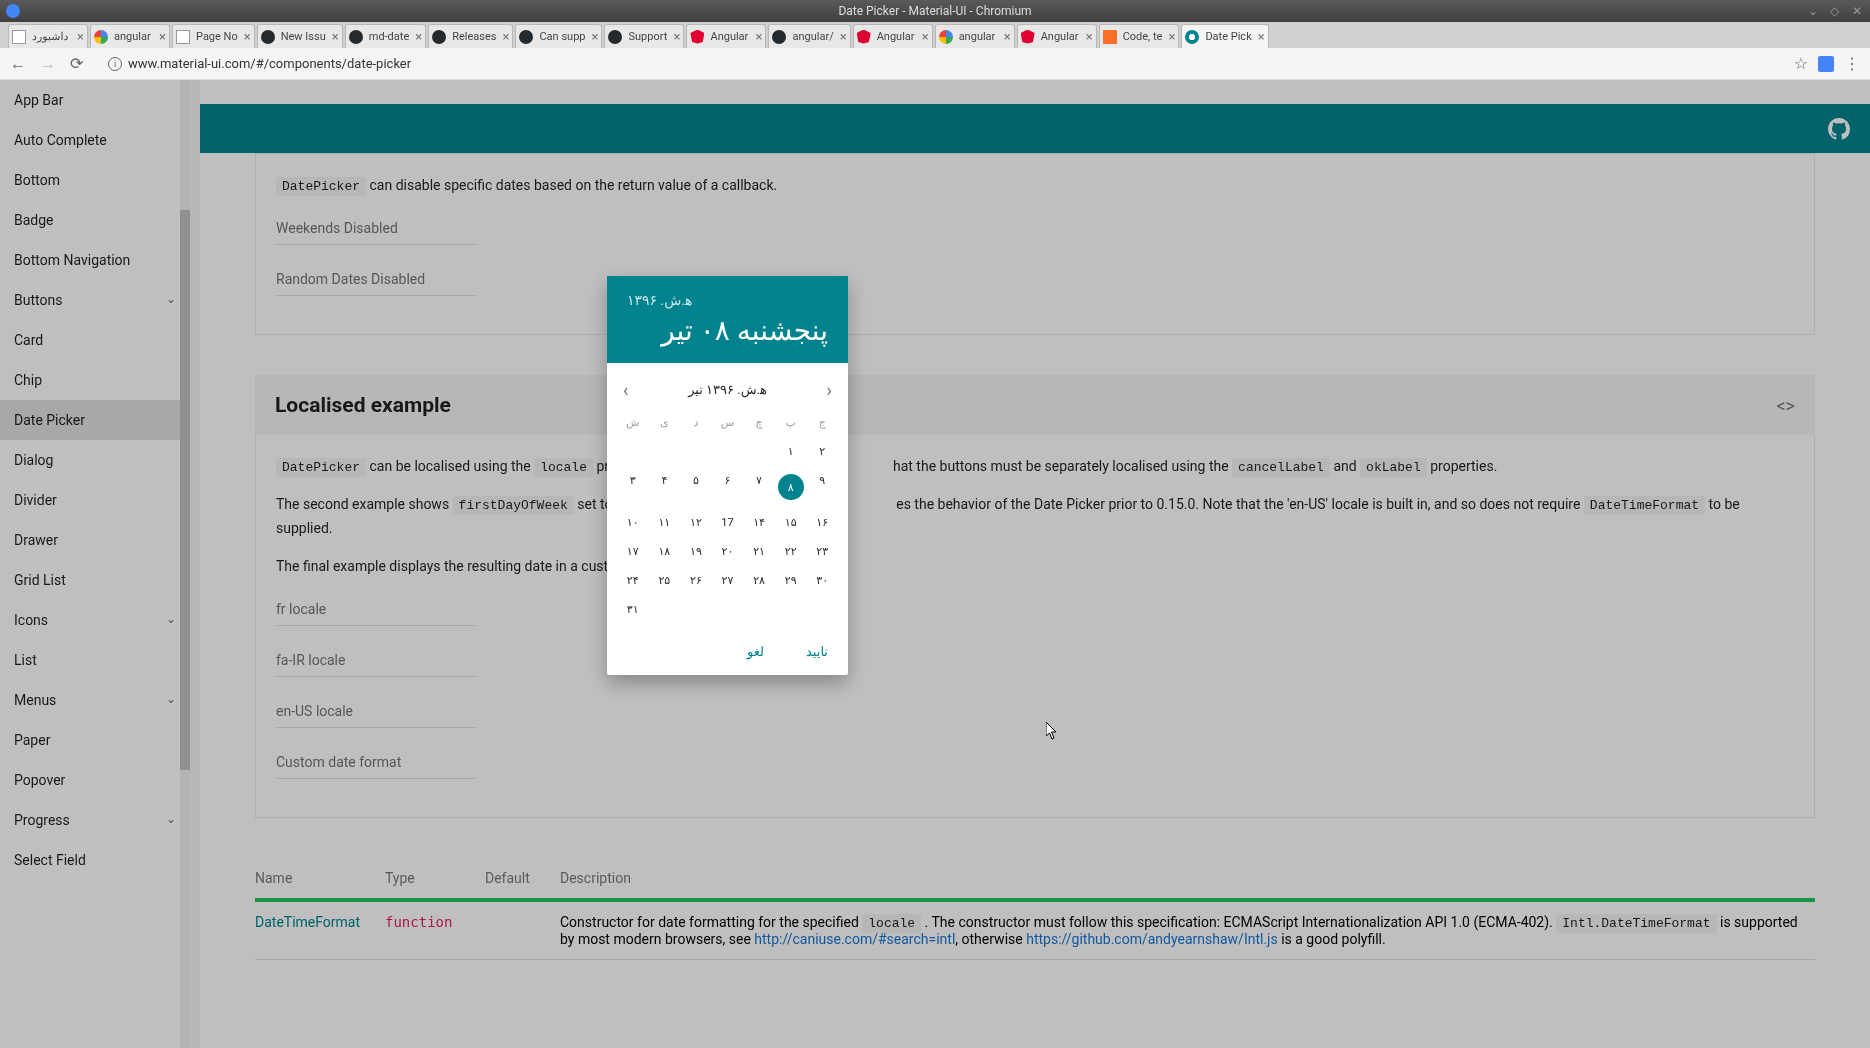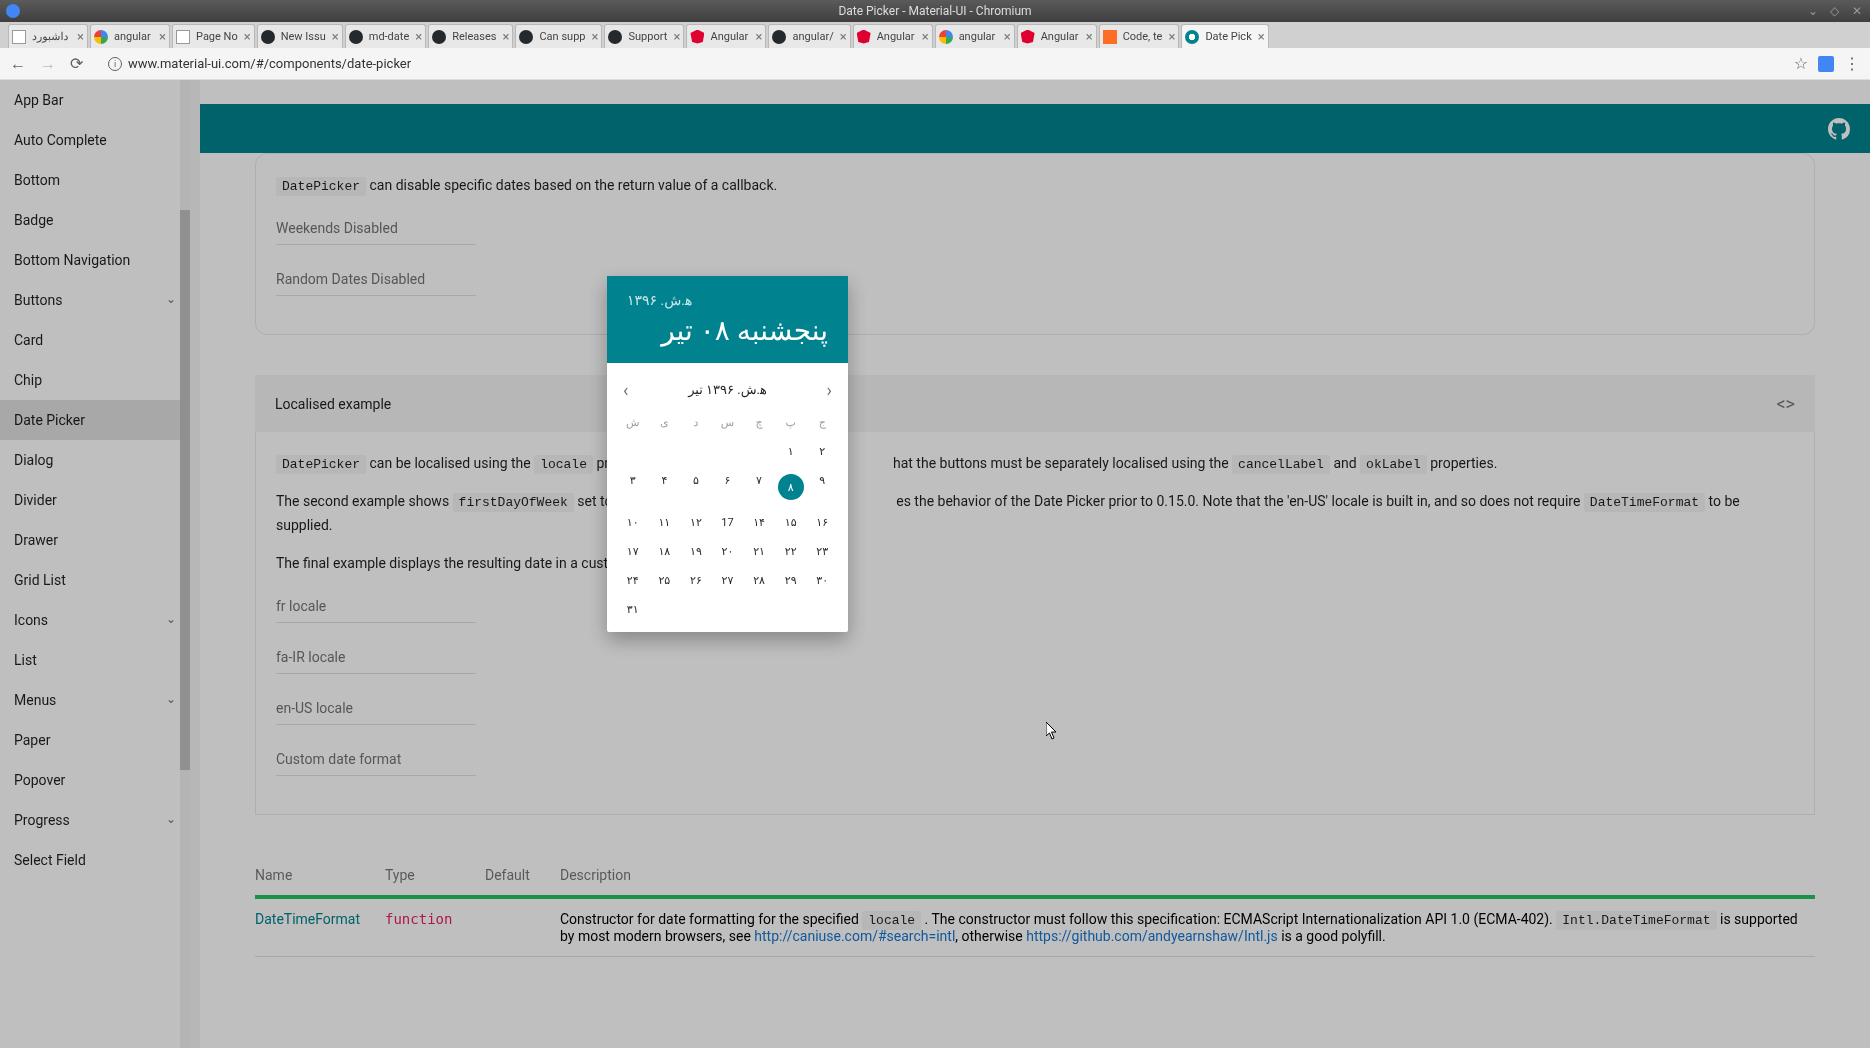--- a/index.html
+++ b/index.html
@@ -46,21 +46,21 @@
     .sidebar-item { padding: 12px 14px; font-size: 14px; color: rgba(0,0,0,0.87); cursor: pointer; display: flex; justify-content: space-between; align-items: flex-start; }
     .sidebar-item.active { background: #e0e0e0; }
     .sidebar-chevron { color: #757575; font-size: 12px; }
     .sidebar-scrollbar { position: absolute; right: 0; top: 0; width: 10px; height: 100%; background: #f0f0f0; }
     .sidebar-thumb { width: 100%; background: #c0c0c0; position: absolute; }
     
     
     .main-content { margin-left: 200px; padding: 0 55px; height: 100%; overflow-y: auto; background: #fff; }
     .content-section { margin-bottom: 40px; }
     .section-header { background: #f5f5f5; padding: 18px 20px; display: flex; justify-content: space-between; align-items: center; }
-    .section-title { font-size: 14px; font-weight: 400; color: rgba(0,0,0,0.87); }
+    .section-title { font-size: 21px; font-weight: 700; color: rgba(0,0,0,0.87); }
     .code-icon { color: #757575; font-size: 18px; }
     .section-body { padding: 20px; border: 1px solid #e8e8e8; border-top: none; }
     .section-body p { font-size: 14px; color: rgba(0,0,0,0.87); line-height: 1.7; margin-bottom: 14px; }
     code { background: #f5f5f5; padding: 2px 6px; font-family: 'Courier New', monospace; font-size: 13px; color: rgba(0,0,0,0.87); border-radius: 2px; }
     .input-field { border: none; border-bottom: 1px solid #e0e0e0; padding: 8px 0; font-size: 14px; color: #9e9e9e; width: 200px; margin-bottom: 18px; display: block; background: transparent; }
     
     .properties-title { font-size: 20px; font-weight: 400; color: rgba(0,0,0,0.87); margin: 20px 0 15px; }
     .props-table { width: 100%; border-collapse: collapse; }
     .props-table th { text-align: left; font-weight: 400; font-size: 14px; color: rgba(0,0,0,0.54); padding: 12px 0; border-bottom: 4px solid #22c55e; }
     .props-table td { padding: 12px 0; font-size: 14px; vertical-align: top; border-bottom: 1px solid #e0e0e0; }
@@ -281,21 +281,21 @@
     <svg class="github-icon" viewBox="0 0 16 16" fill="#fff">
         <path d="M8 0C3.58 0 0 3.58 0 8c0 3.54 2.29 6.53 5.47 7.59.4.07.55-.17.55-.38 0-.19-.01-.82-.01-1.49-2.01.37-2.53-.49-2.69-.94-.09-.23-.48-.94-.82-1.13-.28-.15-.68-.52-.01-.53.63-.01 1.08.58 1.23.82.72 1.21 1.87.87 2.33.66.07-.52.28-.87.51-1.07-1.78-.2-3.64-.89-3.64-3.95 0-.87.31-1.59.82-2.15-.08-.2-.36-1.02.08-2.12 0 0 .67-.21 2.2.82.64-.18 1.32-.27 2-.27.68 0 1.36.09 2 .27 1.53-1.04 2.2-.82 2.2-.82.44 1.1.16 1.92.08 2.12.51.56.82 1.27.82 2.15 0 3.07-1.87 3.75-3.65 3.95.29.25.54.73.54 1.48 0 1.07-.01 1.93-.01 2.2 0 .21.15.46.55.38A8.013 8.013 0 0016 8c0-4.42-3.58-8-8-8z"></path>
       </svg>
   </div>
 
   <div class="main-content">
     <div style="height:24px;"></div>
     <div style="height:49px;"></div>
 
     <div class="content-section">
-      <div class="section-body" style="border-top:1px solid #e8e8e8;border-radius:12px;">
+      <div class="section-body" style="border-top:1px solid #e8e8e8;">
         <p><code>DatePicker</code><span> can disable specific dates based on the return value of a callback.</span></p>
         <input class="input-field" placeholder="Weekends Disabled" style="">
         <input class="input-field" placeholder="Random Dates Disabled" style="">
       </div>
     </div>
 
     <div class="content-section">
       <div class="section-header">
         <span class="section-title">Localised example</span>
         <span class="code-icon">&lt;&gt;</span>
@@ -397,18 +397,22 @@
         <div class="dp-day"><span>۲۹</span></div>
         <div class="dp-day"><span>۳۰</span></div>
         <div class="dp-day"><span>۳۱</span></div>
         <div class="dp-day empty"></div>
         <div class="dp-day empty"></div>
         <div class="dp-day empty"></div>
         <div class="dp-day empty"></div>
         <div class="dp-day empty"></div>
         <div class="dp-day empty"></div>
       </div>
+    <div class="dp-actions">
+      <span class="dp-action">لغو</span>
+      <span class="dp-action">تایید</span>
+    </div>
   </div>
 </div>
 
 <svg class="cursor" width="14" height="18" viewBox="0 0 14 18">
     <path d="M0 0 L0 14 L3.5 11 L6 17 L8 16 L5.5 10 L10 10 Z" fill="#fff" stroke="#000" stroke-width="1"></path>
   </svg>
 
 </body></html>

